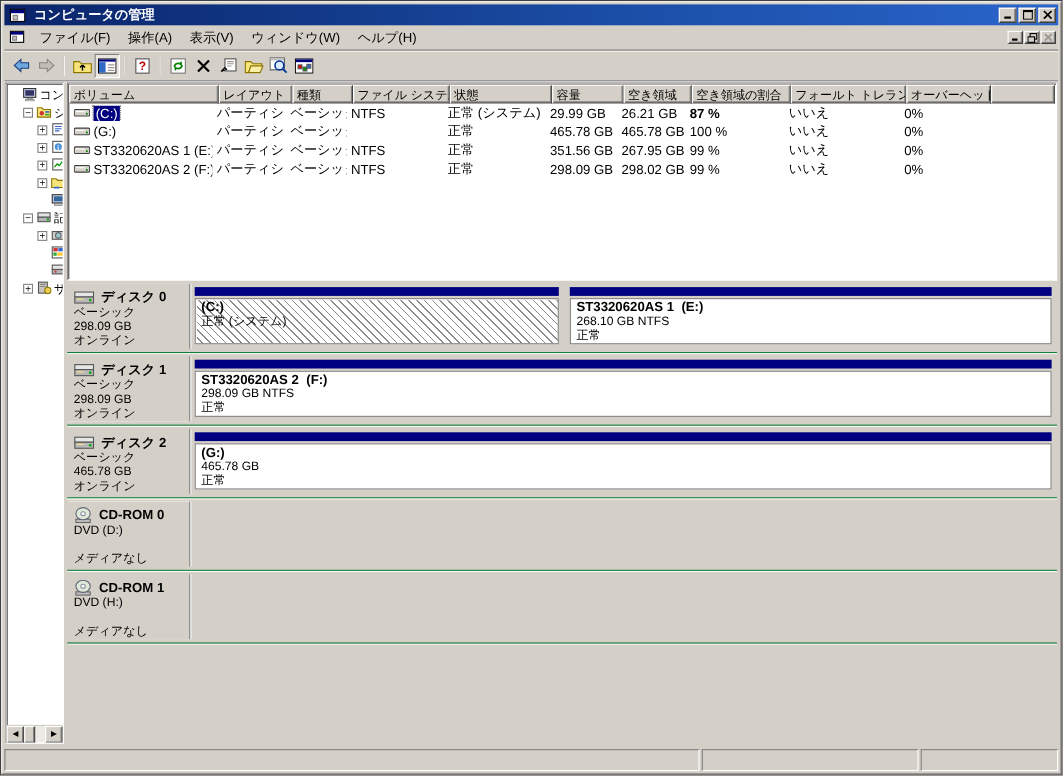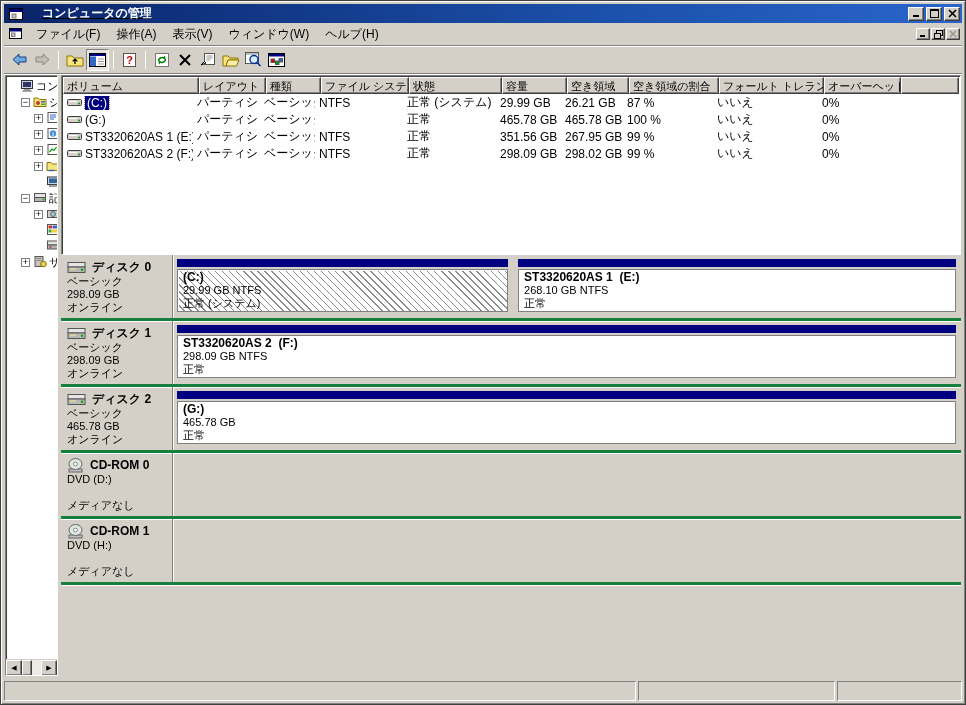--- a/index.html
+++ b/index.html
@@ -9,21 +9,21 @@
     width:966px; height:705px; background:#D4D0C8;
     border:1px solid #404040;
     box-shadow: inset 1px 1px 0 #fff, inset -1px -1px 0 #808080;
     padding:3px; display:flex; flex-direction:column;
   }
 
   
   .titlebar {
     height:19px; flex:0 0 19px;
     background:linear-gradient(90deg,#0A246A 0%, #1B4FA8 60%, #2A65CB 100%);
-    display:flex; align-items:center; padding:0 2px; gap:14px;text-decoration:underline;
+    display:flex; align-items:center; padding:0 2px; gap:3px;
   }
   .title-text { color:#fff; font-weight:bold; font-size:12px; flex:1; white-space:nowrap; overflow:hidden; }
   .sysbtn {
     width:16px; height:14px; background:#D4D0C8; border:1px solid; border-color:#fff #404040 #404040 #fff;
     box-shadow: inset -1px -1px 0 #808080; display:flex; align-items:center; justify-content:center; margin-left:2px; padding:0;
   }
   .sysbtn svg { display:block; }
 
   
   .menubar {
@@ -93,21 +93,21 @@
     box-shadow: inset -1px -1px 0 #808080;
     font-size:11px; padding:1px 3px 0 3px; overflow:hidden; white-space:nowrap; flex-shrink:0;
   }
   .vl-row { display:flex; height:17px; align-items:center; font-size:12px; }
   .vl-cell { padding:0 4px; overflow:hidden; white-space:nowrap; flex-shrink:0; }
   .vol-name { display:flex; align-items:center; gap:3px; }
   .vol-label.sel { background:#000080; color:#fff; outline:1px dotted #808080; padding:0 2px; }
 
   
   .graphical { flex:1; overflow:hidden; min-height:0; }
-  .disk-row { height:66px; display:flex; border-bottom:3px solid #15803d; box-shadow:0 1px 0 #fff; }
+  .disk-row { height:66px; display:flex; border-bottom:1px solid #15803d; box-shadow:0 1px 0 #fff;align-items:center; }
   .disk-label {
     width:112px; flex:0 0 112px; padding:4px 0 0 6px;
     border-right:1px solid #808080; box-shadow:1px 0 0 #fff;
     font-size:11px; line-height:13px; overflow:hidden;
   }
   .disk-name-row { display:flex; align-items:center; gap:5px; font-weight:bold; font-size:12px; height:16px; }
   .disk-line { white-space:nowrap; }
   .partition-area { flex:1; display:flex; gap:10px; padding:4px 5px 6px 4px; min-width:0; }
   .partition { display:flex; flex-direction:column; min-width:0; }
   .part-strip { height:8px; flex:0 0 8px; background:#000080; }
@@ -488,21 +488,21 @@
                   </svg>
                 </span>
                 <span class="vol-label sel">(C:)</span>
               </div>
               <div class="vl-cell" style="width: 67px;">パーティション</div>
               <div class="vl-cell" style="width: 55px;">ベーシック</div>
               <div class="vl-cell" style="width: 88px;">NTFS</div>
               <div class="vl-cell" style="width: 93px;">正常 (システム)</div>
               <div class="vl-cell" style="width: 65px;">29.99 GB</div>
               <div class="vl-cell" style="width: 62px;">26.21 GB</div>
-              <div class="vl-cell" style="width: 90px;">87 %</div>
+              <div class="vl-cell" style="width: 90px; font-weight: bold;">87 %</div>
               <div class="vl-cell" style="width: 105px;">いいえ</div>
               <div class="vl-cell" style="width: 77px;">0%</div>
             </div>
             <div class="vl-row">
               <div class="vl-cell vol-name" style="width: 130px;">
                 <span style="display: inline-flex;">
                   <svg width="15" height="11">
                     <rect x="0.5" y="2.5" width="14" height="6" rx="1" fill="#D4D0C8" stroke="#404040"></rect>
                     <rect x="2" y="4" width="8" height="1" fill="#fff"></rect>
                     <circle cx="12" cy="6.5" r="0.9" fill="#008000"></circle>
@@ -581,21 +581,20 @@
               </div>
               <div class="disk-line">ベーシック</div>
               <div class="disk-line">298.09 GB</div>
               <div class="disk-line">オンライン</div>
             </div>
             <div class="partition-area">
               <div class="partition" style="flex: 0 0 42.5%;">
                 <div class="part-strip" style="background: rgb(0, 0, 128);"></div>
                 <div class="part-body hatched">
                   <div class="plabel">(C:)</div>
-                  <div class="pline">29.99 GB NTFS</div>
                   <div class="pline">正常 (システム)</div>
                 </div>
               </div>
               <div class="partition" style="flex: 1 1 auto;">
                 <div class="part-strip" style="background: rgb(0, 0, 128);"></div>
                 <div class="part-body">
                   <div class="plabel">ST3320620AS 1  (E:)</div>
                   <div class="pline">268.10 GB NTFS</div>
                   <div class="pline">正常</div>
                 </div>

